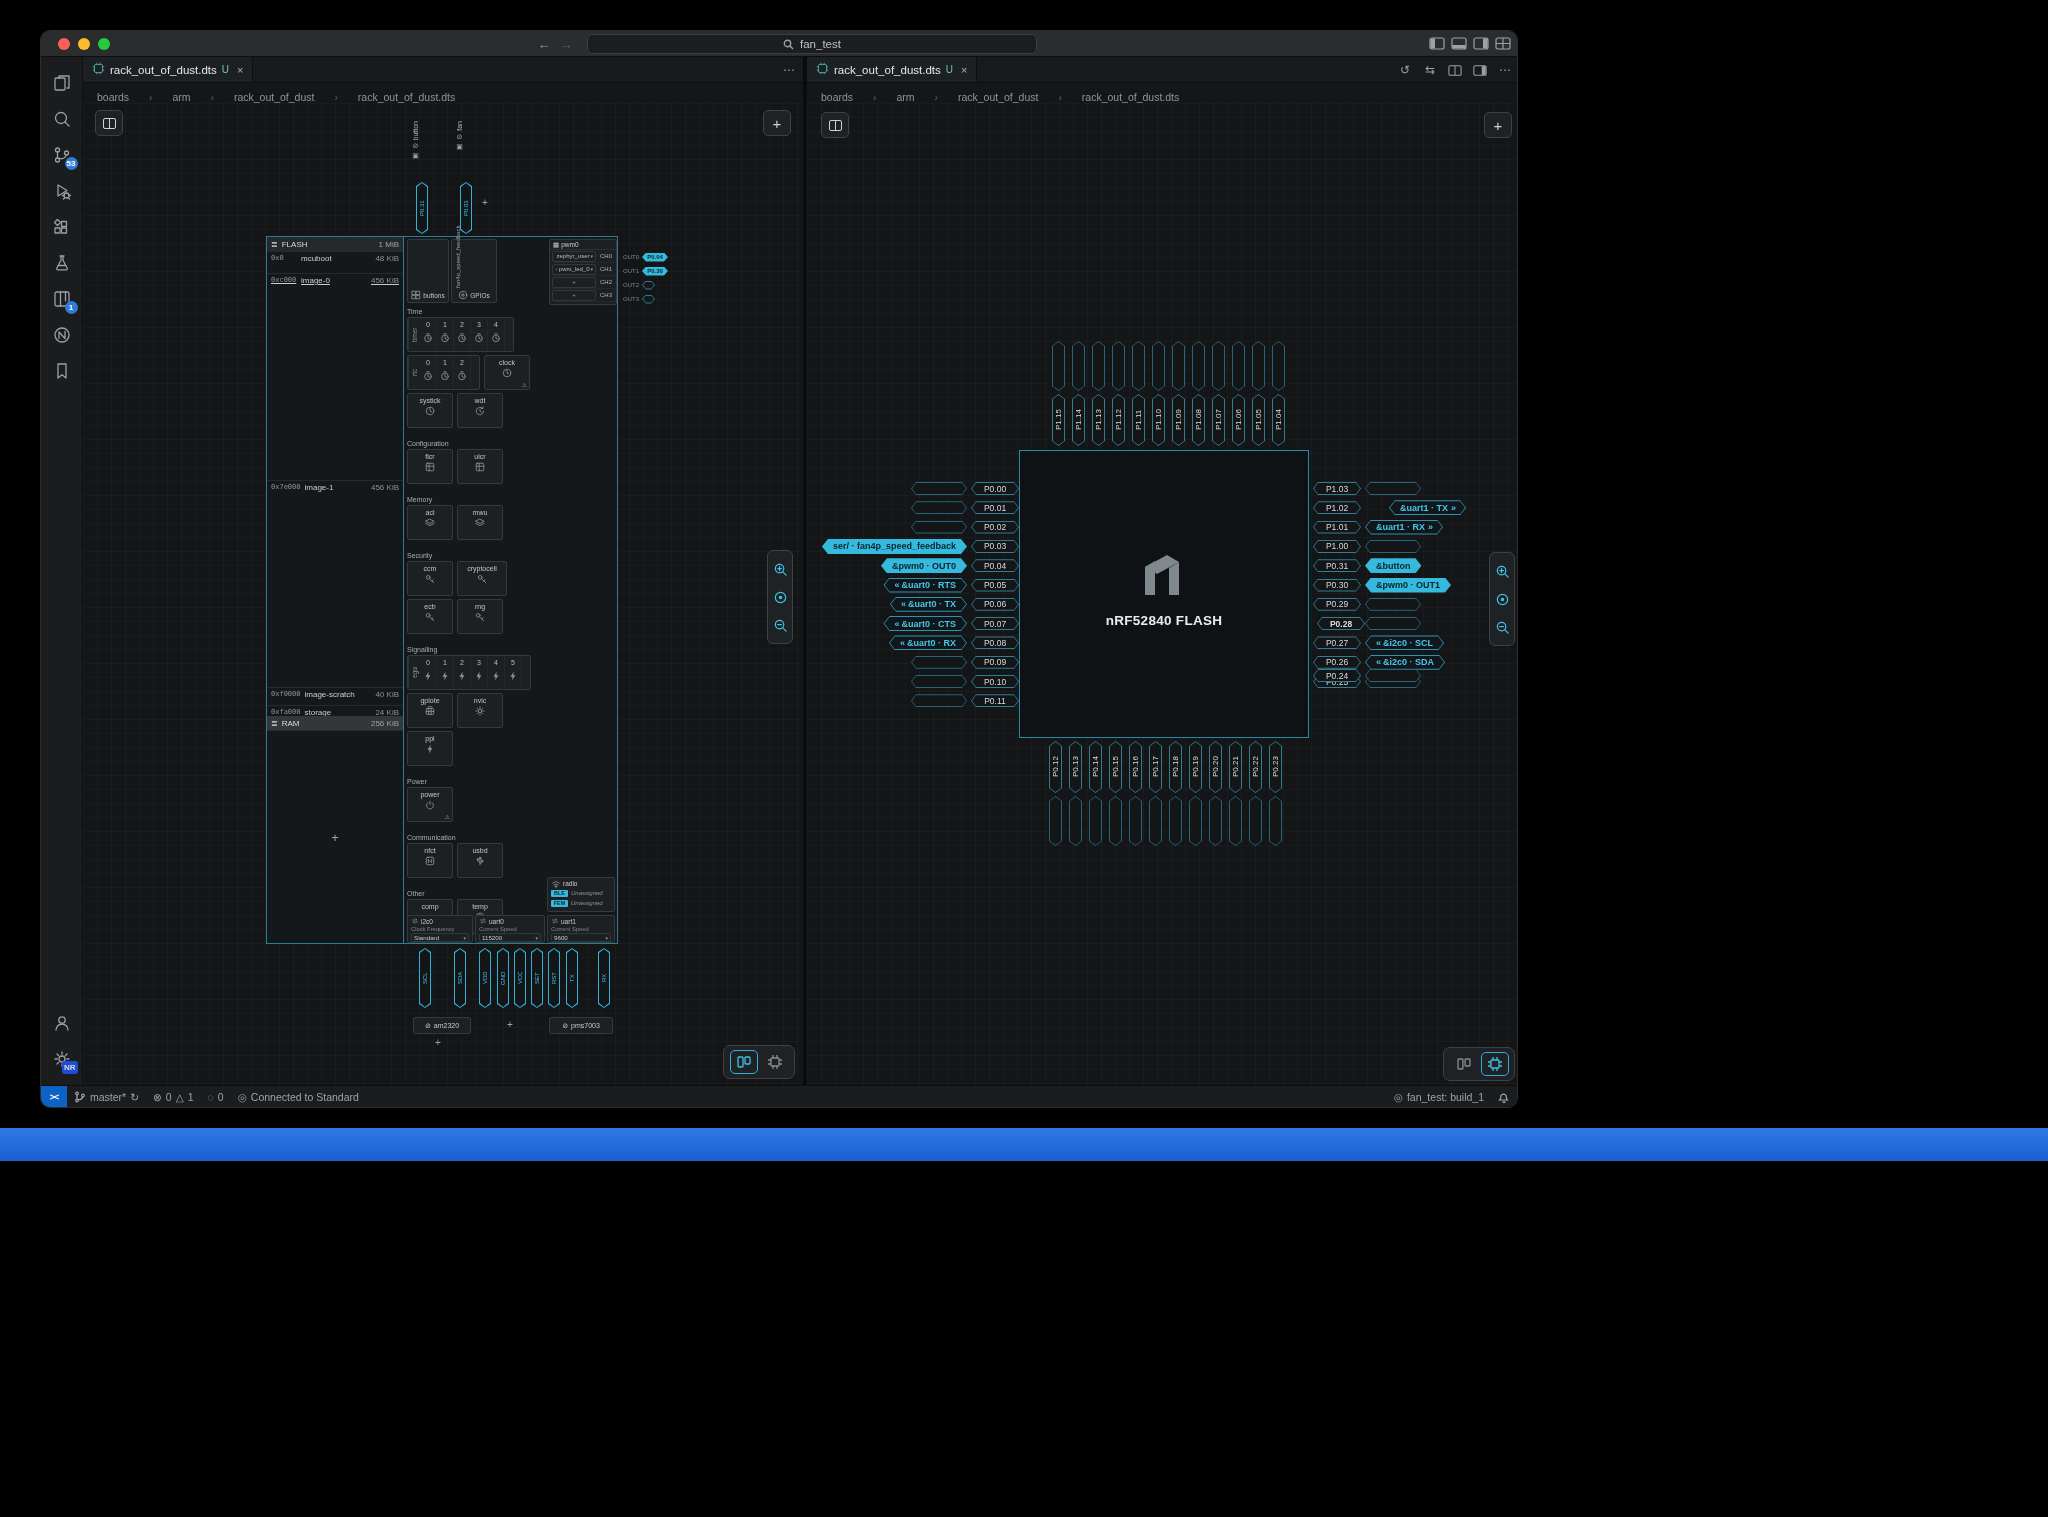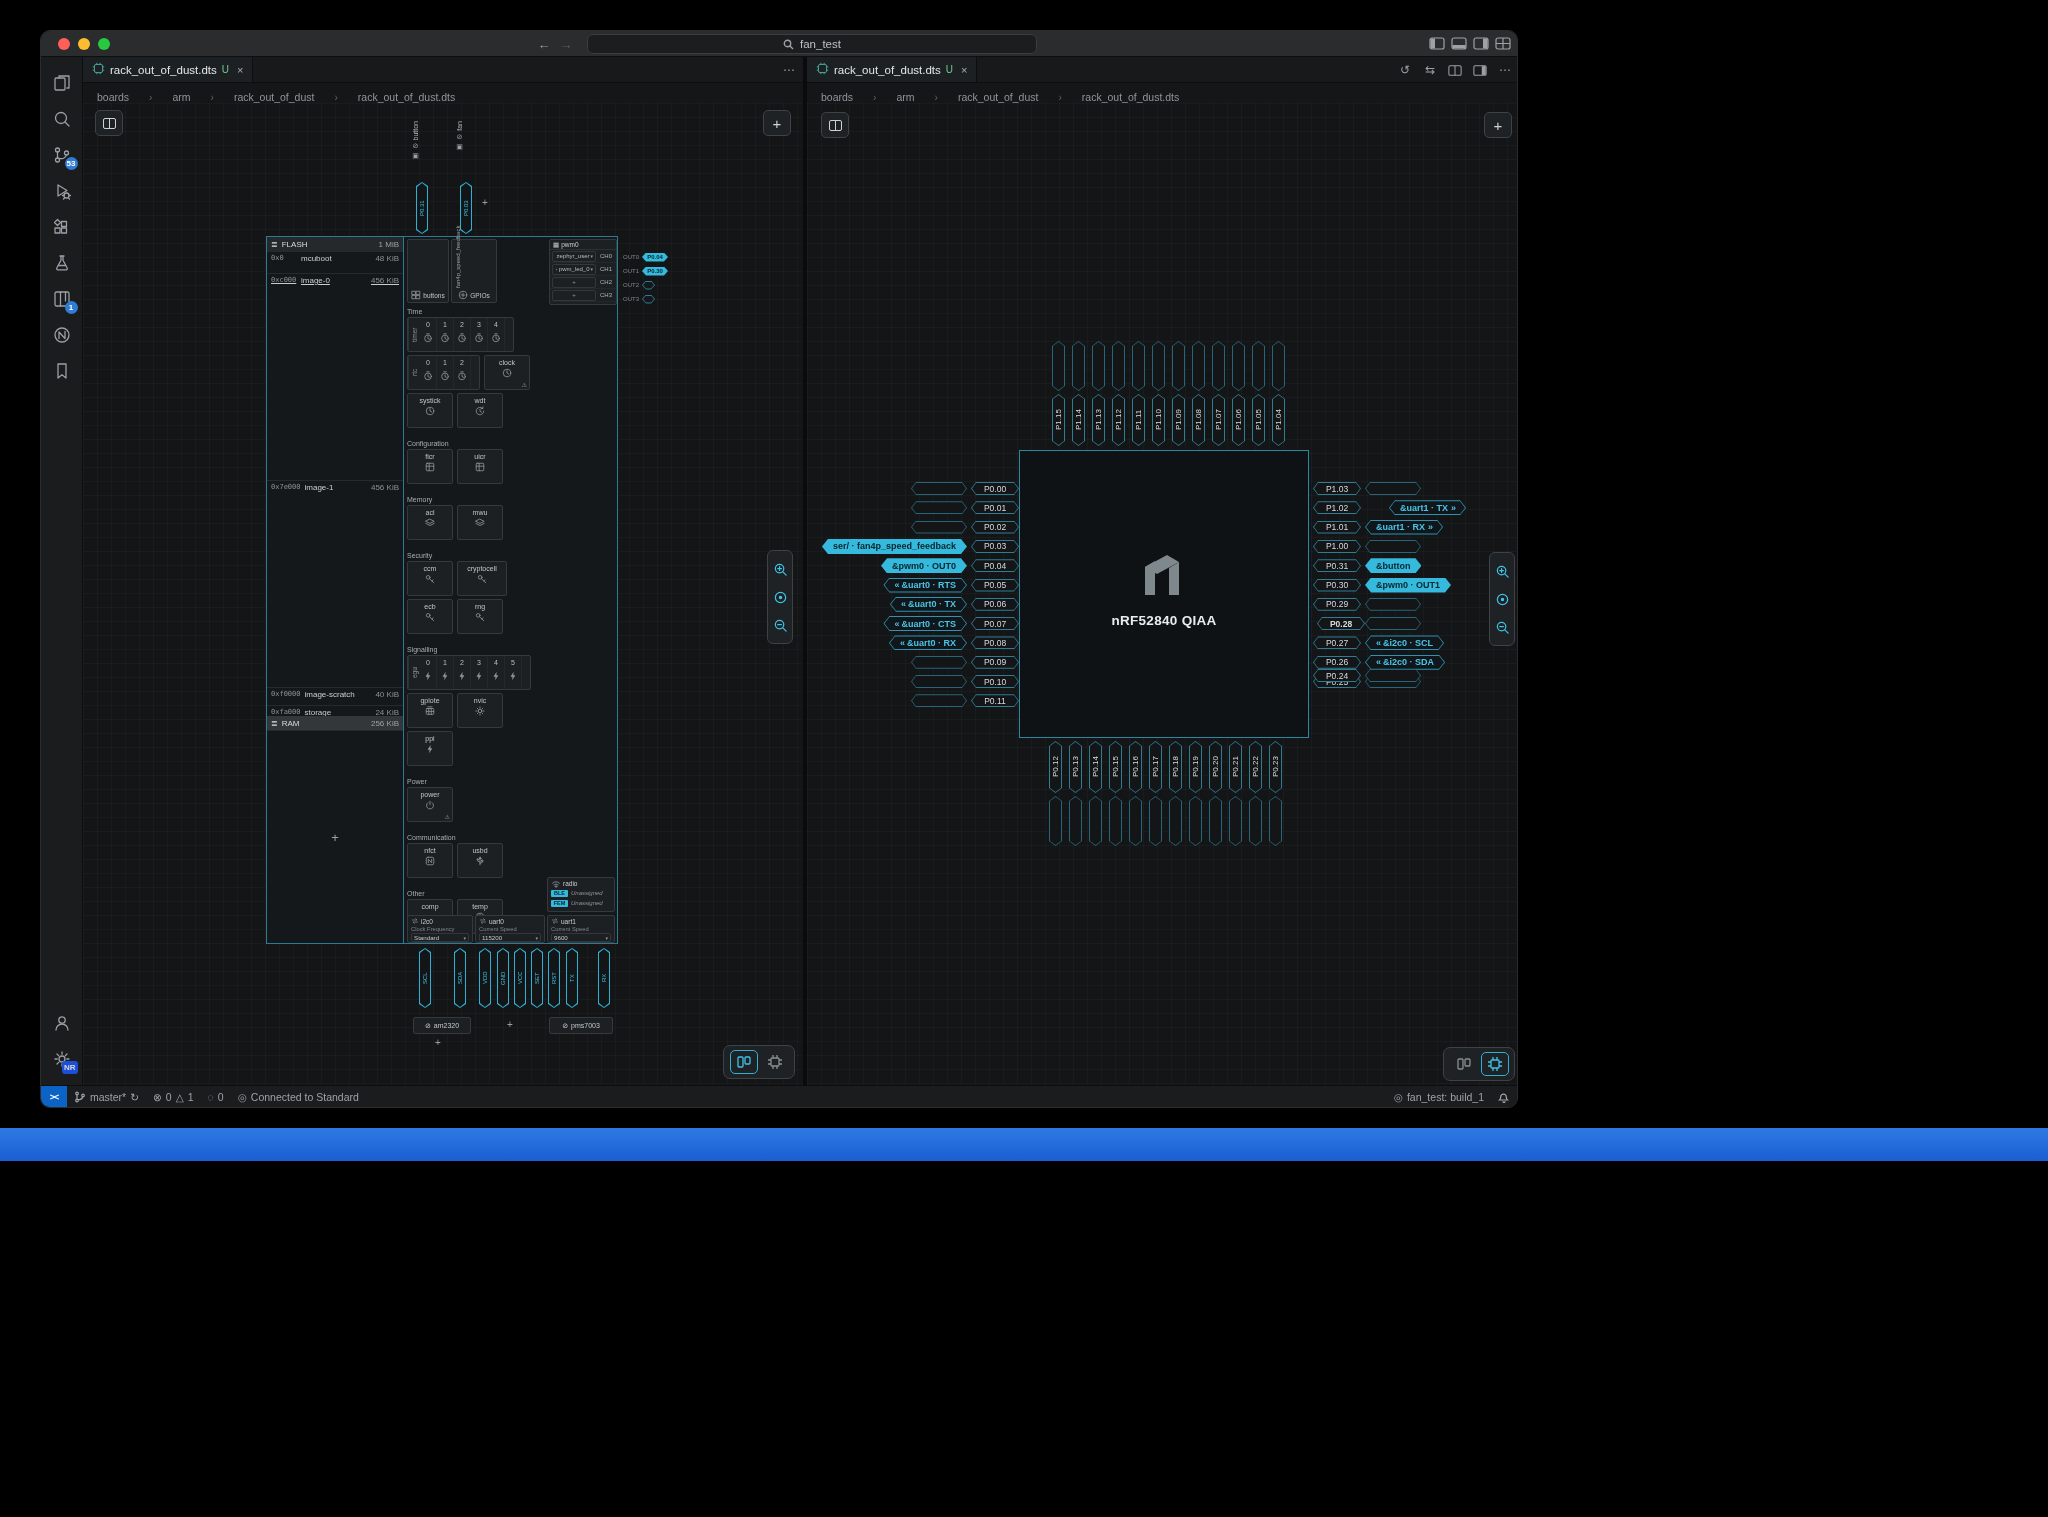--- a/index.html
+++ b/index.html
@@ -913,21 +913,21 @@
         <div class="cbtn plus" style="left:677px;top:9px">+</div>
 
         <div class="chipbody">
           <div class="chiplogo">
             <svg viewBox="0 0 38 40">
                   <polygon points="0,12 10,6 10,40 0,40"></polygon>
                   <polygon points="0,12 22,0 34,7 12,19"></polygon>
                   <polygon points="24,13 34,7 34,40 24,40"></polygon>
                 </svg>
           </div>
-          <div class="chipname">nRF52840 QIAA</div>
+          <div class="chipname">nRF52840 FLASH</div>
         </div>
         <div id="chip-top">
               <div class="hexv stub" style="left: 245px; top: 238px; height: 50px;"></div>
               <div class="hexv" style="left: 245px; top: 291px; height: 52px;">
                 <span>P1.15</span>
               </div>
               <div class="hexv stub" style="left: 265px; top: 238px; height: 50px;"></div>
               <div class="hexv" style="left: 265px; top: 291px; height: 52px;">
                 <span>P1.14</span>
               </div>

